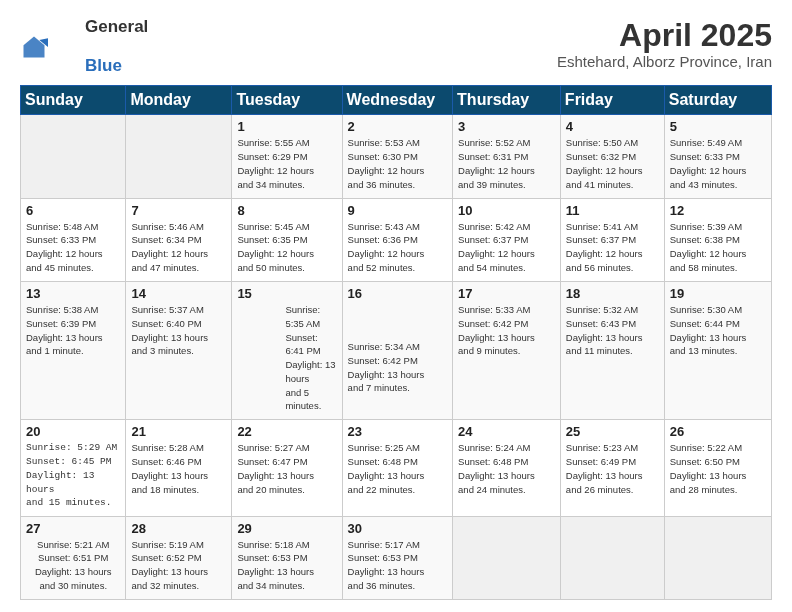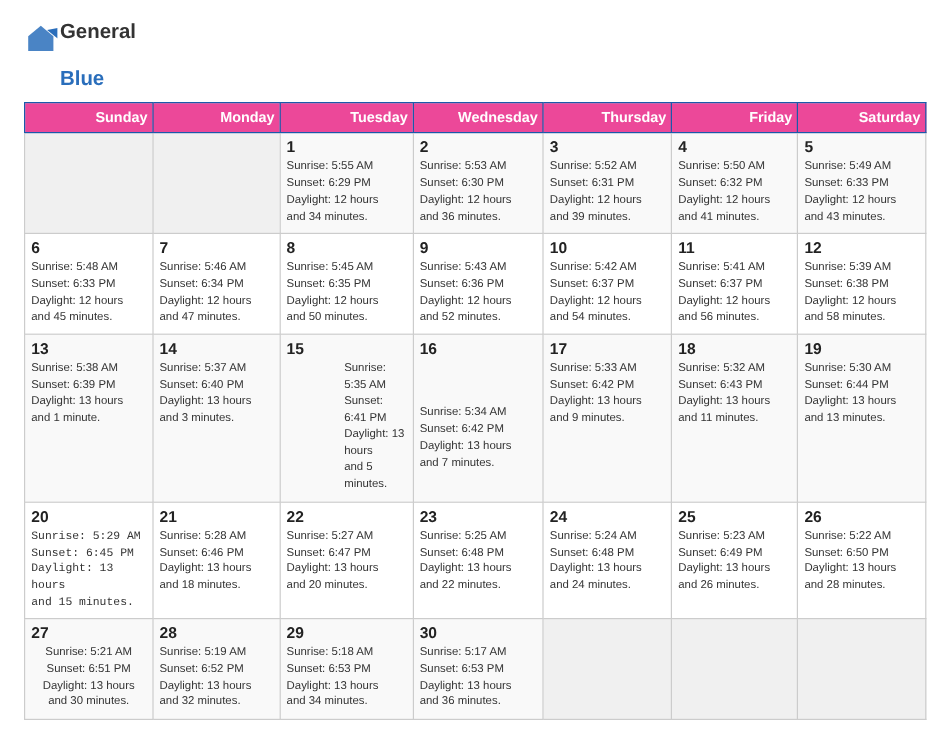--- a/index.html
+++ b/index.html
@@ -18,20 +18,22 @@
       flex-direction: column;
     }
     .header {
       display: flex;
       justify-content: space-between;
       align-items: flex-start;
       margin-bottom: 10px;
     }
     .logo {
       display: flex;
+      align-items: center;
+      gap: 35px;
     }
     .logo-text {
       display: flex;
       flex-direction: column;
       line-height: 1.1;
     }
     .logo-general {
       font-size: 17px;
       font-weight: bold;
       color: #333;
@@ -59,26 +61,26 @@
     .cal-subtitle {
       font-size: 15px;
       color: #555;
     }
     table {
       width: 100%;
       border-collapse: collapse;
       flex: 1;
     }
     thead tr th {
-      background: #ec4899;
+      background: #0c4a6e;
       color: #fff;
-      font-size: 12px;
+      font-size: 16px;
       font-weight: bold;
       padding: 5px 4px;
-      text-align: right;
+      text-align: left;
       border: 1px solid #1a5aaa;
     }
     tbody tr td {
       border: 1px solid #ccc;
       vertical-align: top;
       padding: 4px 5px;
       width: 113px;
       height: 82px;
       background: #fff;
     }
@@ -109,20 +111,24 @@
     <div class="logo">
       <svg class="logo-icon" viewBox="0 0 32 32">
         <polygon points="16,4 28,14 28,28 4,28 4,14" fill="#2a6ebb" opacity="0.85"></polygon>
         <polygon points="22,8 32,16 32,6" fill="#2a6ebb"></polygon>
       </svg>
       <div class="logo-text">
         <span class="logo-general">General</span>
         <span class="logo-blue">Blue</span>
       </div>
     </div>
+    <div class="title-area">
+      <div class="cal-title">April 2025</div>
+      <div class="cal-subtitle">Eshtehard, Alborz Province, Iran</div>
+    </div>
   </div>
 
   <table>
     <thead>
       <tr>
       <th>Sunday</th>
           <th>Monday</th>
           <th>Tuesday</th>
           <th>Wednesday</th>
           <th>Thursday</th>

